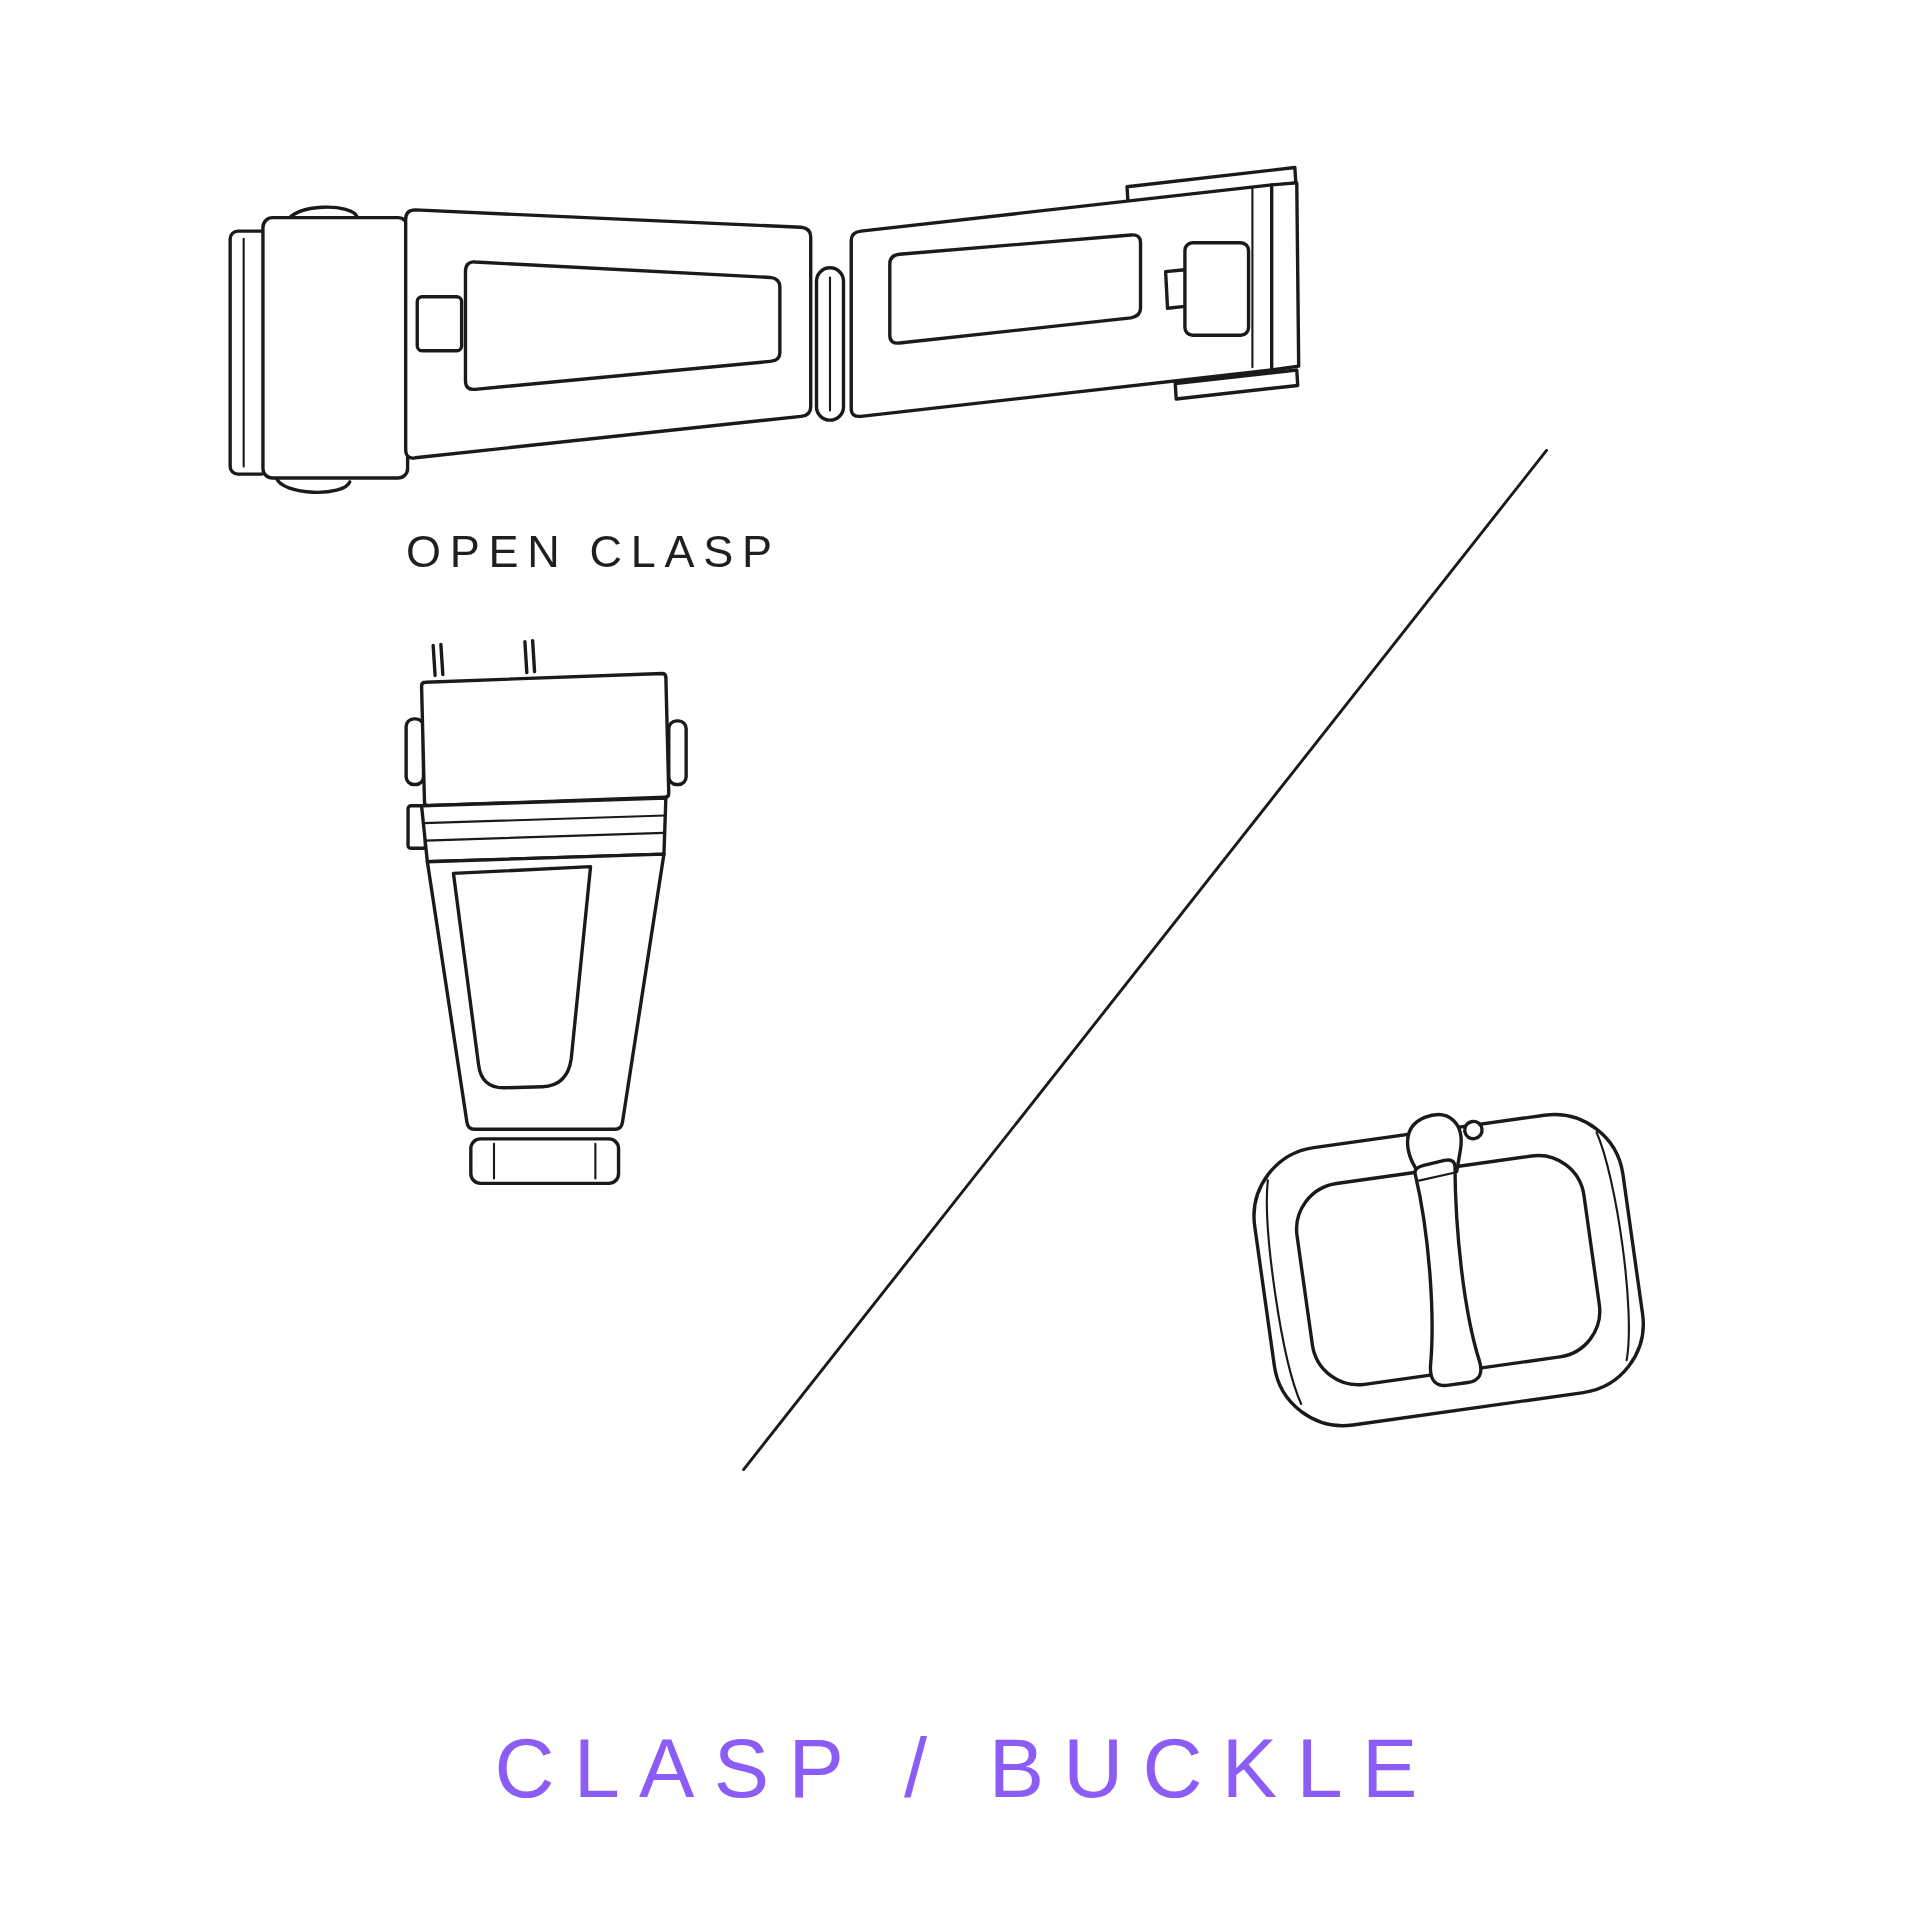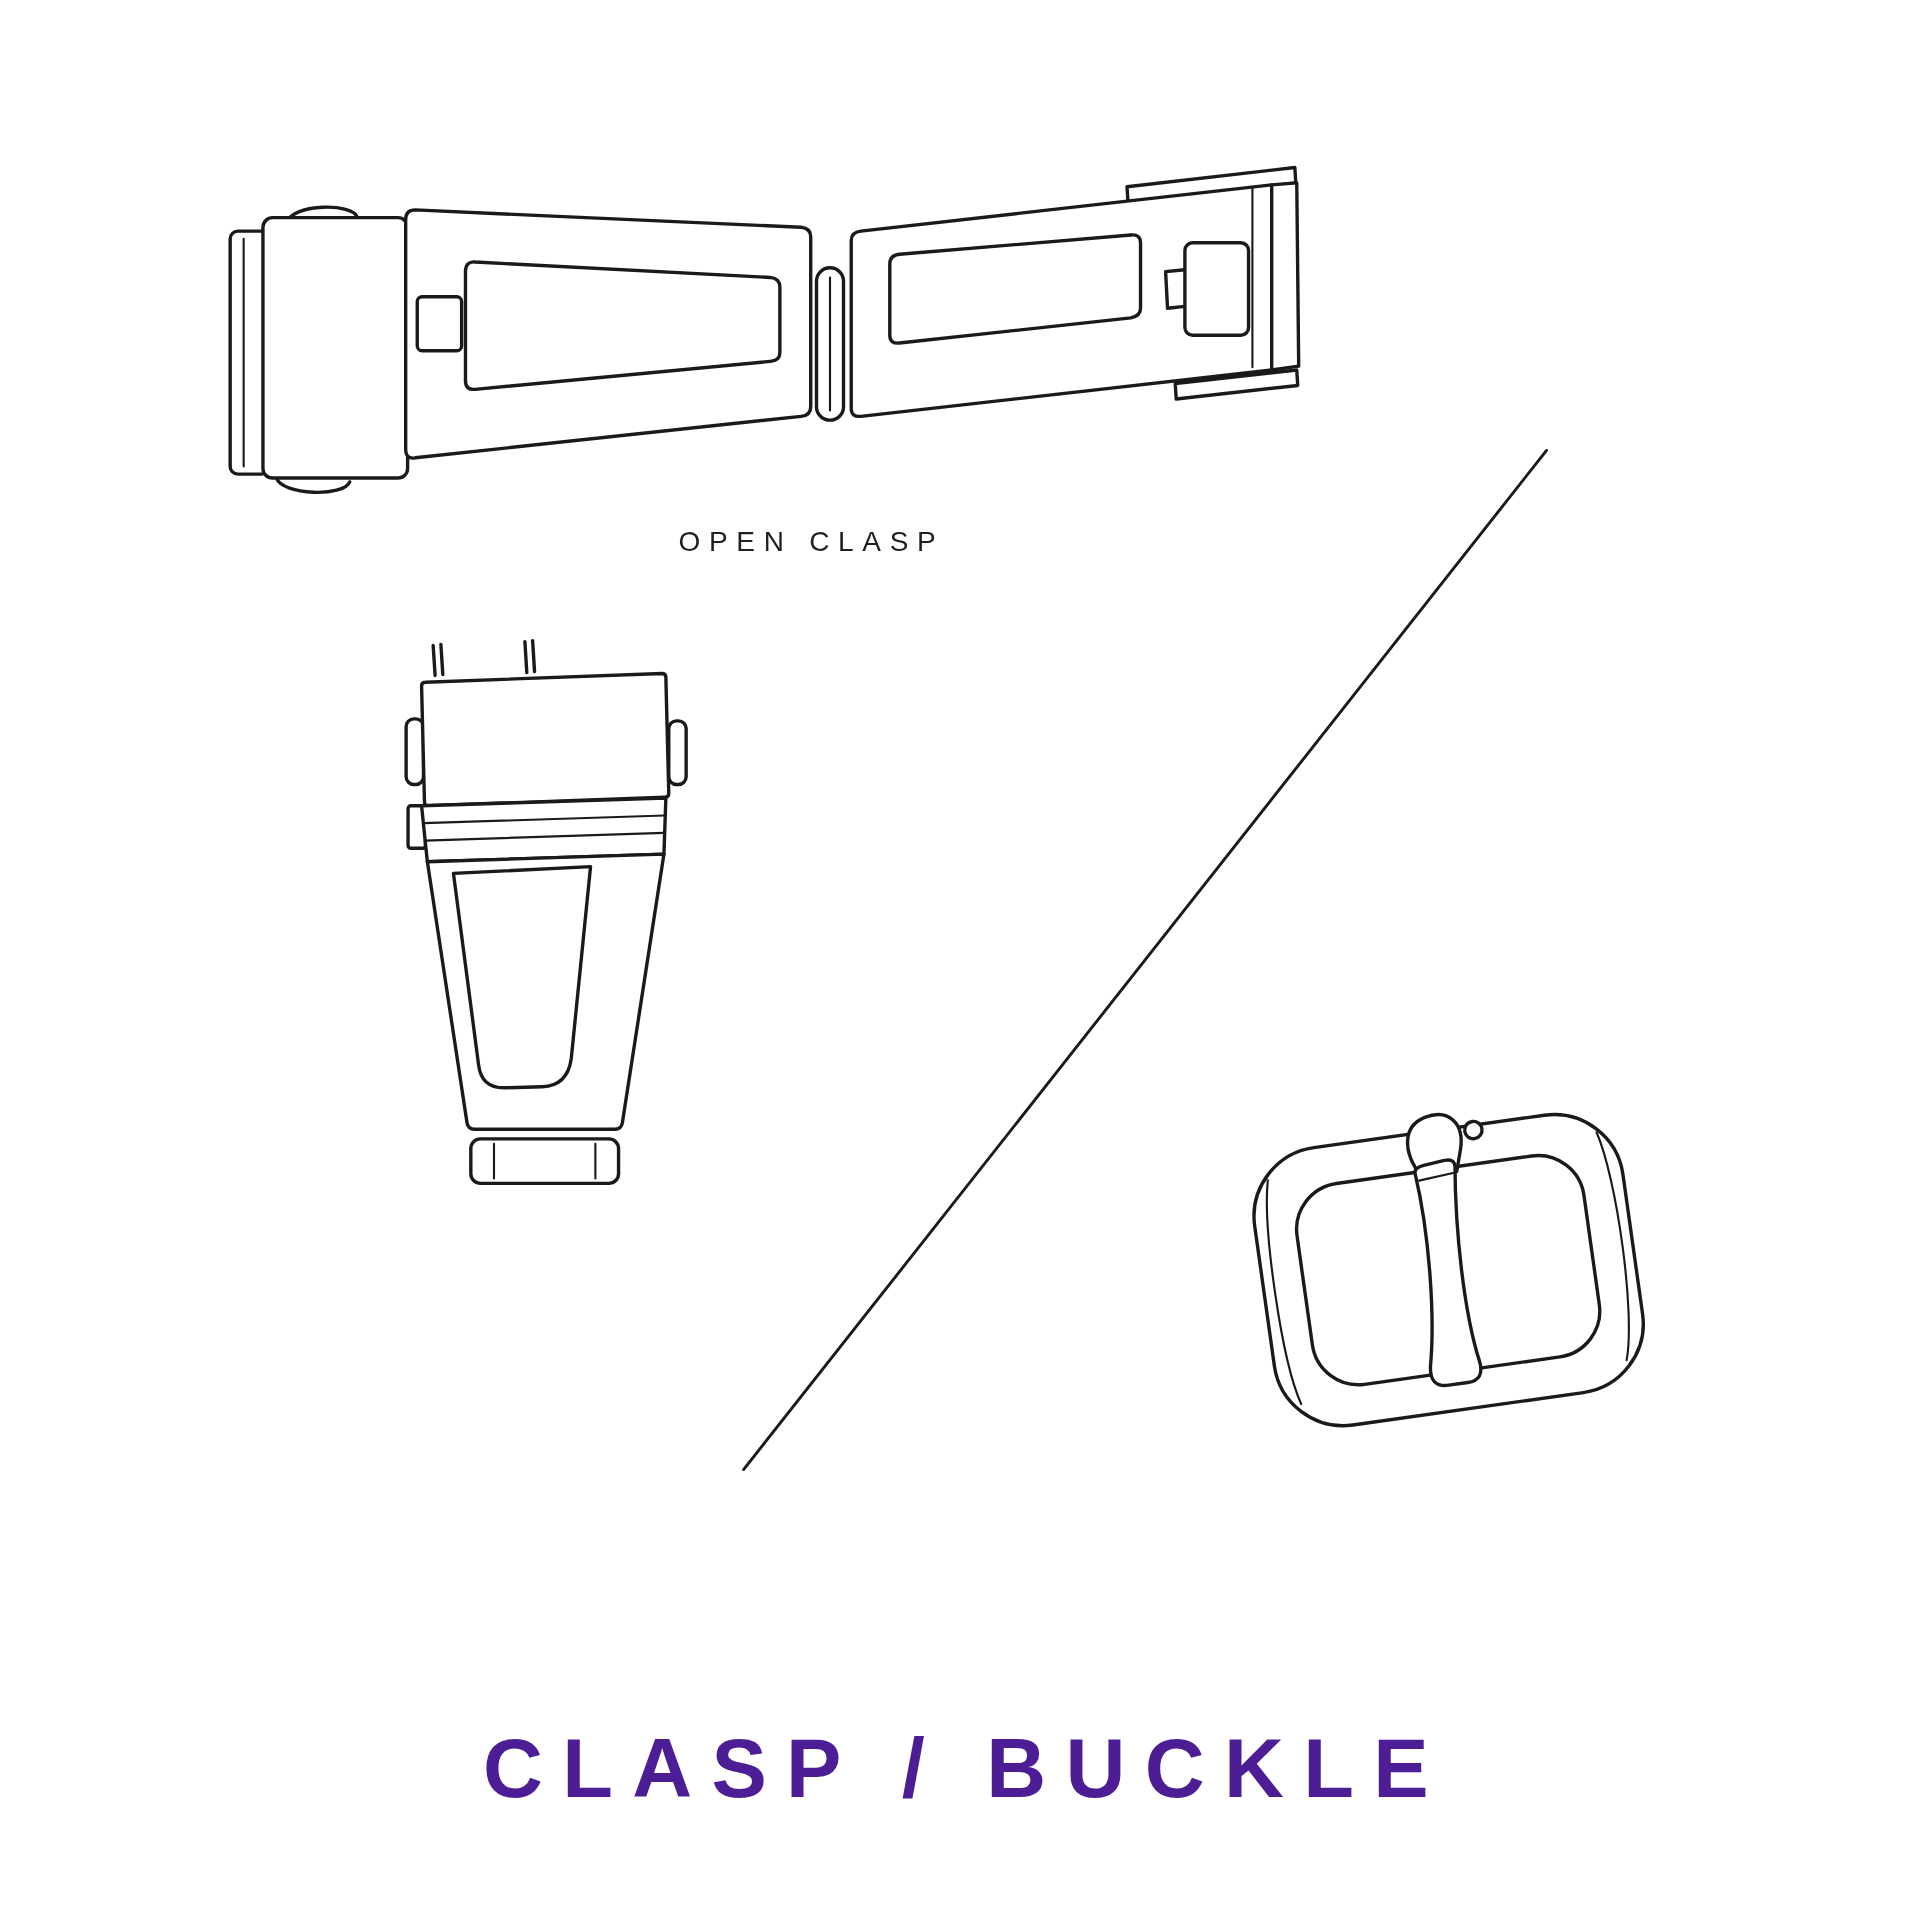--- a/index.html
+++ b/index.html
@@ -12,36 +12,36 @@
     overflow: hidden;
   }
   .fig { position: absolute; }
   .fig-open   { left: 212px;  top: 154px;  width: 1101px; height: 352px; }
   .fig-closed { left: 381px;  top: 632px;  width: 338px;  height: 589px; }
   .fig-buckle { left: 1226px; top: 1077px; width: 454px;  height: 396px; }
   .fig-separator { left: 729px; top: 434px; width: 835px; height: 1052px; }
   .caption {
     position: absolute;
     color: #1f1f1f;
-    font-size: 28px;
+    font-size: 45px;
     letter-spacing: 8.7px;
     font-weight: 400;
-    text-align: center;
+    text-align: left;
     white-space: nowrap;
   }
   .caption-open   { left: 406px; top: 526px;  width: 811px; }
   .caption-closed { left: 346px; top: 1248px; width: 386px; }
   .main-title {
     position: absolute;
     left: 0; top: 1721px; width: 1931px;
     text-align: center;
-    color: #4c1d95;
+    color: #8b5cf6;
     font-size: 83px;
     letter-spacing: 19.3px;
-    font-weight: 700;
+    font-weight: 400;
     white-space: nowrap;
   }
   svg .ink {
     fill: #ffffff;
     stroke: #1a1a1a;
     stroke-width: 3.5;
     stroke-linejoin: round;
     stroke-linecap: round;
   }
   svg .wire {

